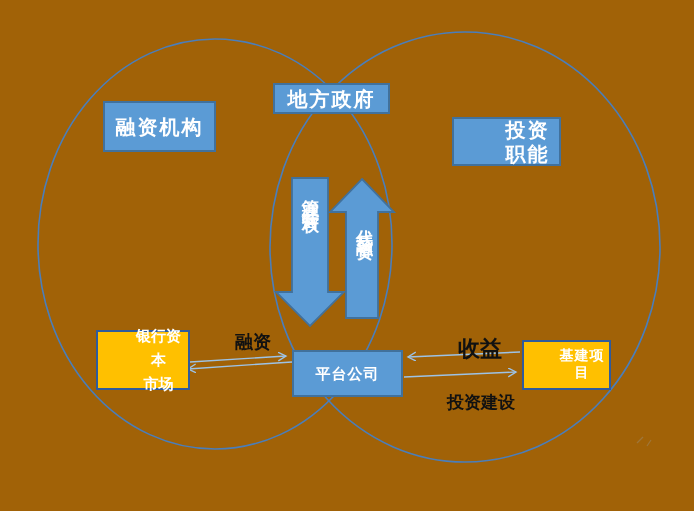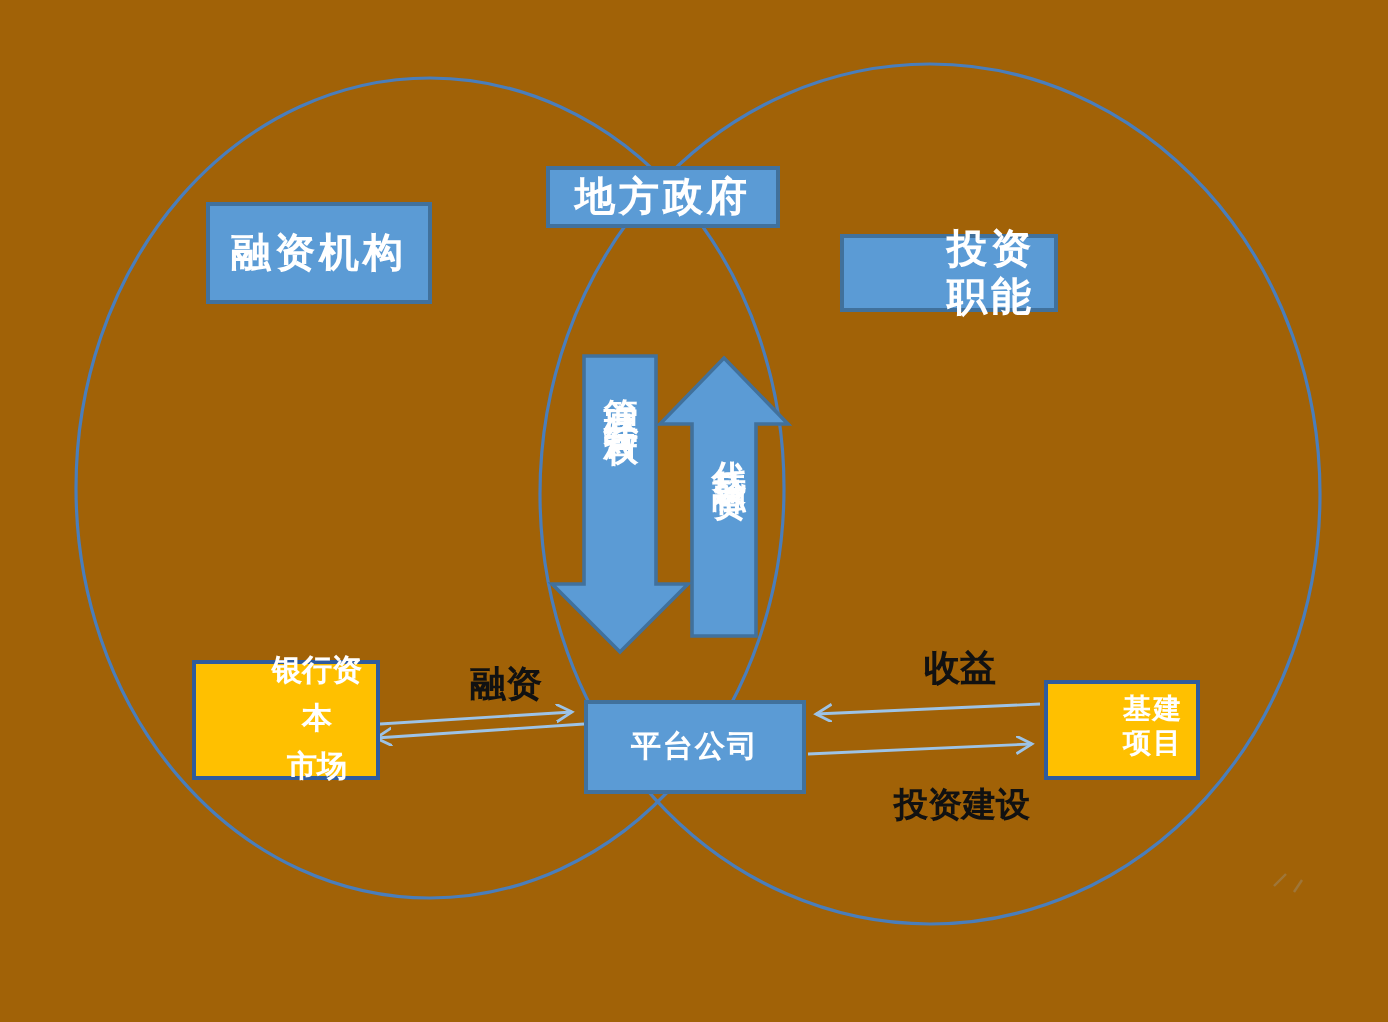--- a/index.html
+++ b/index.html
@@ -10,37 +10,37 @@
   .stage svg{position:absolute;left:0;top:0;}
   .box{
     position:absolute;box-sizing:border-box;
     display:flex;align-items:center;justify-content:center;flex-direction:column;
     background:var(--box-blue);border:2px solid var(--box-blue-border);
     color:var(--box-text);font-weight:bold;text-align:center;line-height:1.2;
   }
   .box.orange{background:var(--orange);border:2px solid var(--orange-border);padding-left:31px;}
   .b-rongzijigou{left:103px;top:101px;width:113px;height:51px;font-size:20px;letter-spacing:2px;}
   .b-difangzhengfu{left:273px;top:83px;width:117px;height:31px;font-size:20px;letter-spacing:2px;}
-  .b-touzizhineng{left:420px;top:117px;width:109px;height:39px;font-size:20px;letter-spacing:2px;padding-left:42px;}
+  .b-touzizhineng{left:452px;top:117px;width:109px;height:49px;font-size:20px;letter-spacing:2px;padding-left:42px;}
   .b-pingtaigongsi{left:292px;top:350px;width:111px;height:47px;font-size:15px;letter-spacing:1px;}
   .b-yinhangziben{left:96px;top:330px;width:94px;height:60px;font-size:15px;line-height:1.6;}
-  .b-jijianxiangmu{left:522px;top:340px;width:78px;height:50px;font-size:14px;letter-spacing:1px;}
+  .b-jijianxiangmu{left:522px;top:340px;width:89px;height:50px;font-size:14px;letter-spacing:1px;}
   .vtext{
     position:absolute;writing-mode:vertical-rl;text-orientation:upright;
     color:#fff;font-weight:bold;font-size:17px;letter-spacing:4px;line-height:1;
   }
   .v-guanli{left:302px;top:186px;}
   .v-daiti{left:356px;top:217px;}
   .elabel{
     position:absolute;color:var(--label-text);font-weight:bold;font-size:17px;
     text-align:center;white-space:nowrap;margin-left:16px;
   }
   .l-rongzi{left:197px;top:330px;width:80px;font-size:18px;}
   .l-huanben{left:165px;top:384px;width:140px;}
-  .l-shouyi{left:424px;top:322px;width:80px;font-size:18px;}
+  .l-shouyi{left:424px;top:334px;width:80px;font-size:22px;}
   .l-touzi{left:395px;top:391px;width:140px;}
 </style>
 </head>
 <body>
 
 <div class="stage">
 
   <svg width="694" height="511" viewBox="0 0 694 511">
     <defs>
       <marker id="openArrow" markerWidth="12" markerHeight="12" refX="8" refY="4.5" orient="auto" markerUnits="userSpaceOnUse">

